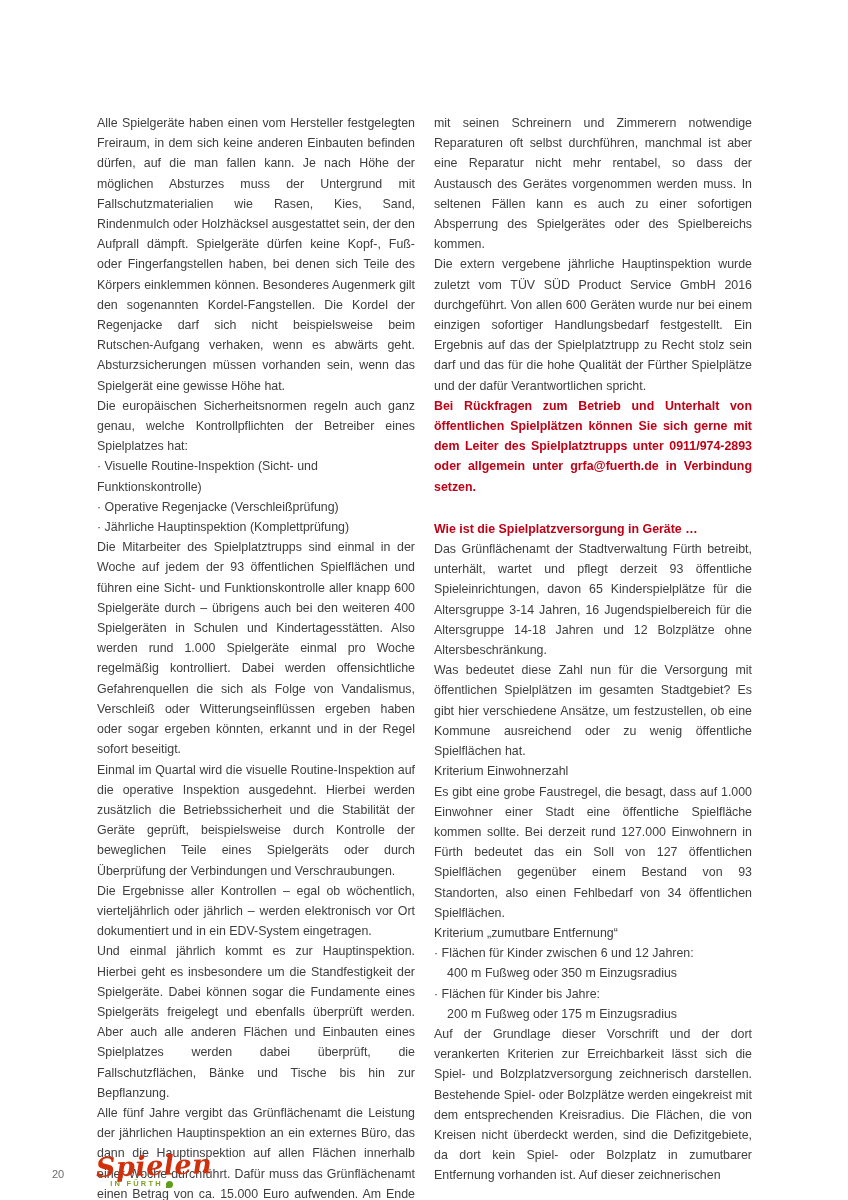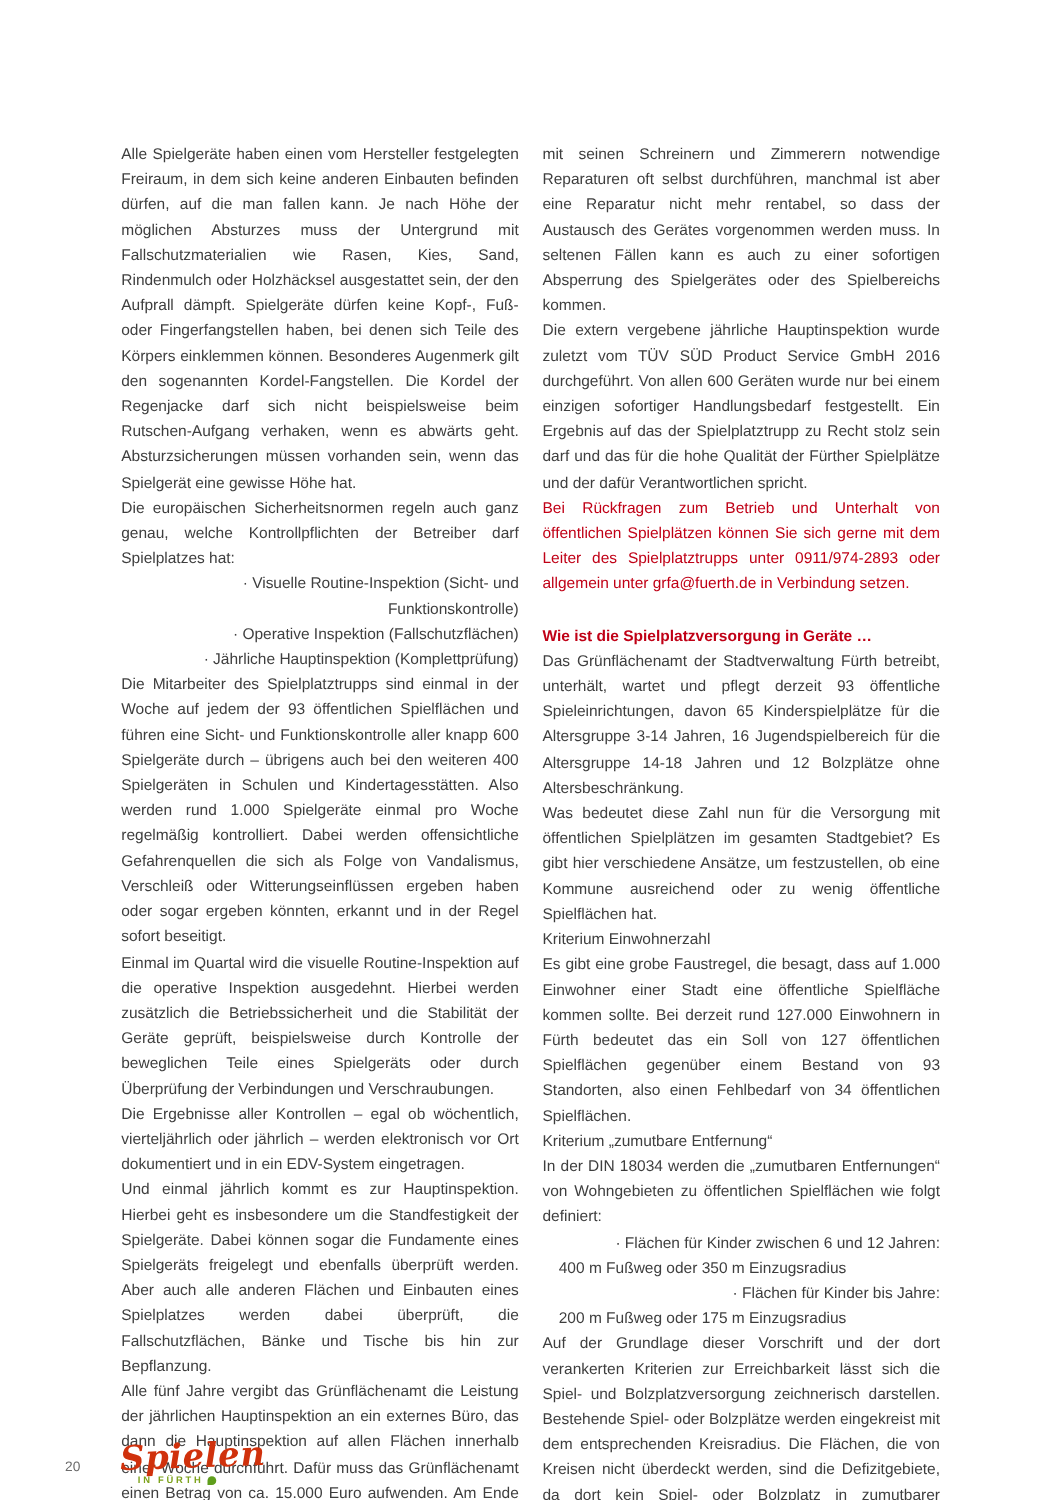--- a/index.html
+++ b/index.html
@@ -26,24 +26,24 @@
   .col {
     width: 318px;
     font-size: 12.4px;
     line-height: 20.2px;
     color: #3e3e3e;
     text-align: justify;
     hyphens: auto;
   }
   .col p { margin: 0; }
   .plain-line { text-align: left; }
-  .bullet-line { text-align: right; }
+  .bullet-line { text-align: left; }
   .red-bold {
     color: var(--accent_red, #c00016);
-    font-weight: normal;
+    font-weight: bold;
   }
   .section-heading {
     margin: 22px 0 0 0;
     font-size: 12.4px;
     line-height: 20.2px;
     color: var(--accent_red, #c00016);
     font-weight: bold;
     text-align: left;
   }
   .dist-item { text-align: left; }
@@ -90,42 +90,41 @@
 </style>
 </head>
 <body>
 
 <div class="page">
 
   <div class="columns">
 
     <div class="col">
       <p>Alle Spielgeräte haben einen vom Hersteller festgelegten Freiraum, in dem sich keine anderen Einbauten befinden dürfen, auf die man fallen kann. Je nach Höhe der möglichen Absturzes muss der Untergrund mit Fallschutzmaterialien wie Rasen, Kies, Sand, Rindenmulch oder Holzhäcksel ausgestattet sein, der den Aufprall dämpft. Spielgeräte dürfen keine Kopf-, Fuß- oder Fingerfangstellen haben, bei denen sich Teile des Körpers einklemmen können. Besonderes Augenmerk gilt den sogenannten Kordel-Fangstellen. Die Kordel der Regenjacke darf sich nicht beispielsweise beim Rutschen-Aufgang verhaken, wenn es abwärts geht. Absturzsicherungen müssen vorhanden sein, wenn das Spielgerät eine gewisse Höhe hat.</p>
-      <p>Die europäischen Sicherheitsnormen regeln auch ganz genau, welche Kontrollpflichten der Betreiber darf Spielplatzes hat:</p>
+      <p>Die europäischen Sicherheitsnormen regeln auch ganz genau, welche Kontrollpflichten der Betreiber eines Spielplatzes hat:</p>
       <p class="bullet-line">· Visuelle Routine-Inspektion (Sicht- und Funktionskontrolle)</p>
-      <p class="bullet-line">· Operative Inspektion (Fallschutzflächen)</p>
+      <p class="bullet-line">· Operative Regenjacke (Verschleißprüfung)</p>
       <p class="bullet-line">· Jährliche Hauptinspektion (Komplettprüfung)</p>
       <p>Die Mitarbeiter des Spielplatztrupps sind einmal in der Woche auf jedem der 93 öffentlichen Spielflächen und führen eine Sicht- und Funktionskontrolle aller knapp 600 Spielgeräte durch – übrigens auch bei den weiteren 400 Spielgeräten in Schulen und Kindertagesstätten. Also werden rund 1.000 Spielgeräte einmal pro Woche regelmäßig kontrolliert. Dabei werden offensichtliche Gefahrenquellen die sich als Folge von Vandalismus, Verschleiß oder Witterungseinflüssen ergeben haben oder sogar ergeben könnten, erkannt und in der Regel sofort beseitigt.</p>
       <p>Einmal im Quartal wird die visuelle Routine-Inspektion auf die operative Inspektion ausgedehnt. Hierbei werden zusätzlich die Betriebssicherheit und die Stabilität der Geräte geprüft, beispielsweise durch Kontrolle der beweglichen Teile eines Spielgeräts oder durch Überprüfung der Verbindungen und Verschraubungen.</p>
       <p>Die Ergebnisse aller Kontrollen – egal ob wöchentlich, vierteljährlich oder jährlich – werden elektronisch vor Ort dokumentiert und in ein EDV-System eingetragen.</p>
       <p>Und einmal jährlich kommt es zur Hauptinspektion. Hierbei geht es insbesondere um die Standfestigkeit der Spielgeräte. Dabei können sogar die Fundamente eines Spielgeräts freigelegt und ebenfalls überprüft werden. Aber auch alle anderen Flächen und Einbauten eines Spielplatzes werden dabei überprüft, die Fallschutzflächen, Bänke und Tische bis hin zur Bepflanzung.</p>
       <p>Alle fünf Jahre vergibt das Grünflächenamt die Leistung der jährlichen Hauptinspektion an ein externes Büro, das dann die Hauptinspektion auf allen Flächen innerhalb einer Woche durchführt. Dafür muss das Grünflächenamt einen Betrag von ca. 15.000 Euro aufwenden. Am Ende bekommt der Spielplatztrupp ein 180-seitiges Gutachten für alle 93 Flächen und alle 600 Geräte mit den entsprechenden Hinweisen, was kurz-, mittel- oder langfristig zu veranlassen ist. Der Spielplatztrupp kann</p>
     </div>
 
     <div class="col">
       <p>mit seinen Schreinern und Zimmerern notwendige Reparaturen oft selbst durchführen, manchmal ist aber eine Reparatur nicht mehr rentabel, so dass der Austausch des Gerätes vorgenommen werden muss. In seltenen Fällen kann es auch zu einer sofortigen Absperrung des Spielgerätes oder des Spielbereichs kommen.</p>
       <p>Die extern vergebene jährliche Hauptinspektion wurde zuletzt vom TÜV SÜD Product Service GmbH 2016 durchgeführt. Von allen 600 Geräten wurde nur bei einem einzigen sofortiger Handlungsbedarf festgestellt. Ein Ergebnis auf das der Spielplatztrupp zu Recht stolz sein darf und das für die hohe Qualität der Fürther Spielplätze und der dafür Verantwortlichen spricht.</p>
       <p class="red-bold">Bei Rückfragen zum Betrieb und Unterhalt von öffentlichen Spielplätzen können Sie sich gerne mit dem Leiter des Spielplatztrupps unter 0911/974-2893 oder allgemein unter grfa@fuerth.de in Verbindung setzen.</p>
       <h2 class="section-heading">Wie ist die Spielplatzversorgung in Geräte …</h2>
       <p>Das Grünflächenamt der Stadtverwaltung Fürth betreibt, unterhält, wartet und pflegt derzeit 93 öffentliche Spieleinrichtungen, davon 65 Kinderspielplätze für die Altersgruppe 3-14 Jahren, 16 Jugendspielbereich für die Altersgruppe 14-18 Jahren und 12 Bolzplätze ohne Altersbeschränkung.</p>
       <p>Was bedeutet diese Zahl nun für die Versorgung mit öffentlichen Spielplätzen im gesamten Stadtgebiet? Es gibt hier verschiedene Ansätze, um festzustellen, ob eine Kommune ausreichend oder zu wenig öffentliche Spielflächen hat.</p>
       <p class="plain-line">Kriterium Einwohnerzahl</p>
       <p>Es gibt eine grobe Faustregel, die besagt, dass auf 1.000 Einwohner einer Stadt eine öffentliche Spielfläche kommen sollte. Bei derzeit rund 127.000 Einwohnern in Fürth bedeutet das ein Soll von 127 öffentlichen Spielflächen gegenüber einem Bestand von 93 Standorten, also einen Fehlbedarf von 34 öffentlichen Spielflächen.</p>
       <p class="plain-line">Kriterium „zumutbare Entfernung“</p>
-      <p>In der DIN 18034 werden die „zumutbaren Entfernungen“ von Wohngebieten zu öffentlichen Spielflächen wie folgt definiert:</p>
 
       <div>
         <div class="dist-item">
           <div class="bullet-line">· Flächen für Kinder zwischen 6 und 12 Jahren:</div>
           <div class="dist-value">400 m Fußweg oder 350 m Einzugsradius</div>
         </div>
         <div class="dist-item">
           <div class="bullet-line">· Flächen für Kinder bis Jahre:</div>
           <div class="dist-value">200 m Fußweg oder 175 m Einzugsradius</div>
         </div>

